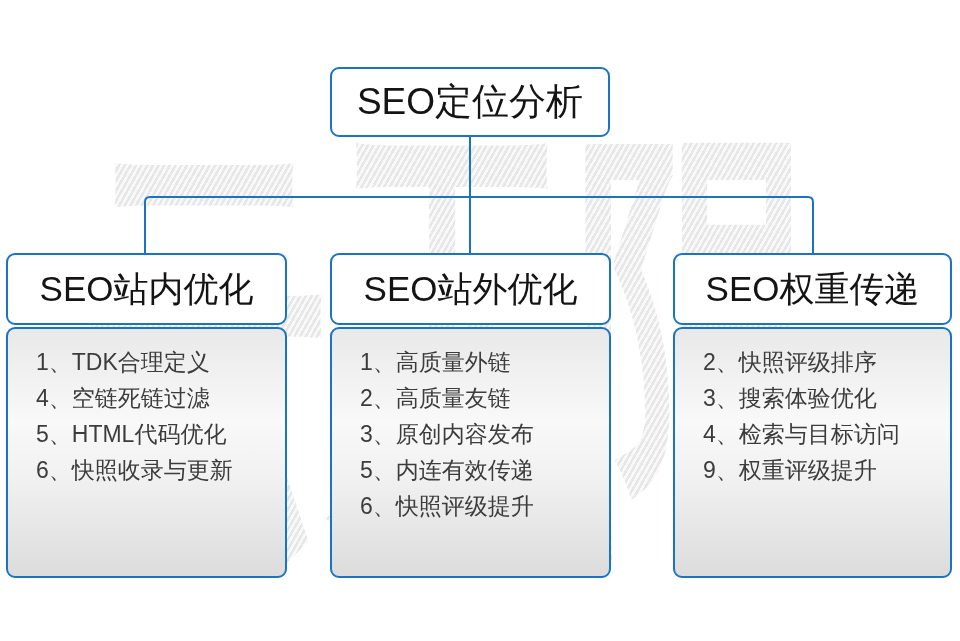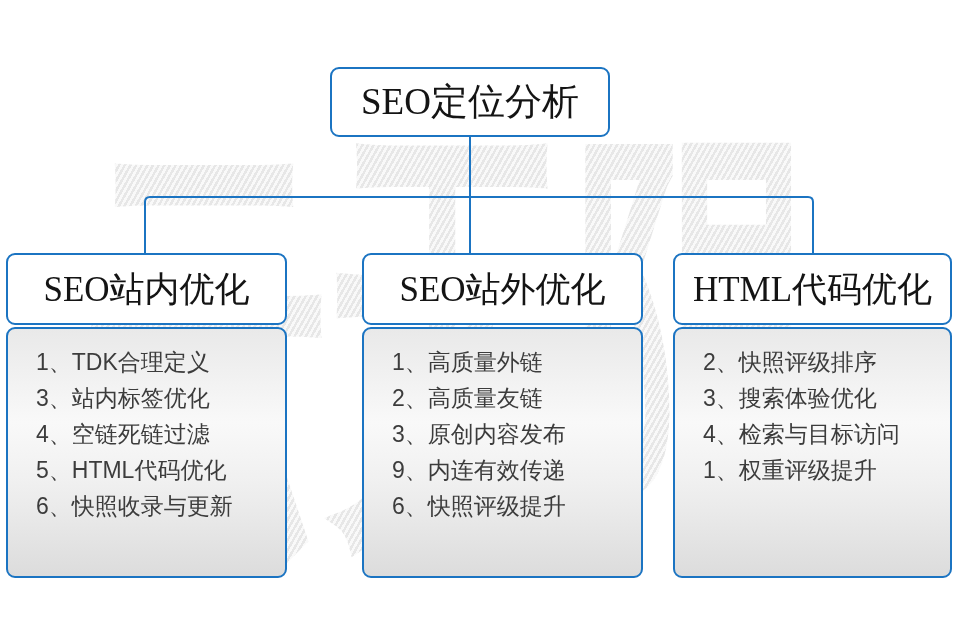--- a/index.html
+++ b/index.html
@@ -21,35 +21,34 @@
   }
   
   .connectors{position:absolute;left:0;top:0;z-index:1;}
   .connectors path{fill:none;stroke:#1b74c2;stroke-width:2px;}
   
   .node{
     position:absolute;z-index:2;box-sizing:border-box;
     border:2px solid #1b74c2;border-radius:9px;background:#ffffff;
     display:flex;align-items:center;justify-content:center;
     color:#141414;
-    font-family:Liberation Serif, serif;
   }
   .root-node{left:330px;top:67px;width:280px;height:70px;font-size:37px;}
   .branch-header{top:253px;height:72px;font-size:35px;}
   .panel{
     position:absolute;top:327px;height:251px;z-index:2;box-sizing:border-box;
     border:2px solid #1b74c2;border-radius:9px;
     background:linear-gradient(180deg,#e9e9e9 0%,#f9f9f9 38%,#f0f0f0 62%,#dcdcdc 100%);
     padding:15px 10px 16px 28px;
   }
   .panel .item{
     font-size:23px;line-height:36px;color:#3c3c3c;white-space:nowrap;
   }
   .col1{left:6px;width:281px;}
-  .col2{left:330px;width:281px;margin-left:32px;}
+  .col2{left:330px;width:281px;}
   .col3{left:673px;width:279px;}
 </style>
 </head>
 <body>
 
 <div class="watermark">云无限</div>
 
 <svg class="connectors" width="960" height="641">
   <path d="M470,137 L470,253"></path>
   <path d="M145,253 L145,202 Q145,197 150,197 L808,197 Q813,197 813,202 L813,253"></path>
@@ -57,38 +56,37 @@
 
 <div class="node root-node">
   <span>SEO定位分析</span>
 </div>
 
 <div class="node branch-header col1">
   <span>SEO站内优化</span>
 </div>
 <div class="panel col1">
   <div class="item">1、TDK合理定义</div>
-  <div class="item">3、站内标签优化</div>
   <div class="item">4、空链死链过滤</div>
   <div class="item">5、HTML代码优化</div>
   <div class="item">6、快照收录与更新</div>
 </div>
 
 <div class="node branch-header col2">
   <span>SEO站外优化</span>
 </div>
 <div class="panel col2">
   <div class="item">1、高质量外链</div>
   <div class="item">2、高质量友链</div>
   <div class="item">3、原创内容发布</div>
-  <div class="item">9、内连有效传递</div>
+  <div class="item">5、内连有效传递</div>
   <div class="item">6、快照评级提升</div>
 </div>
 
 <div class="node branch-header col3">
-  <span>HTML代码优化</span>
+  <span>SEO权重传递</span>
 </div>
 <div class="panel col3">
   <div class="item">2、快照评级排序</div>
   <div class="item">3、搜索体验优化</div>
   <div class="item">4、检索与目标访问</div>
-  <div class="item">1、权重评级提升</div>
+  <div class="item">9、权重评级提升</div>
 </div>
 
 </body></html>

